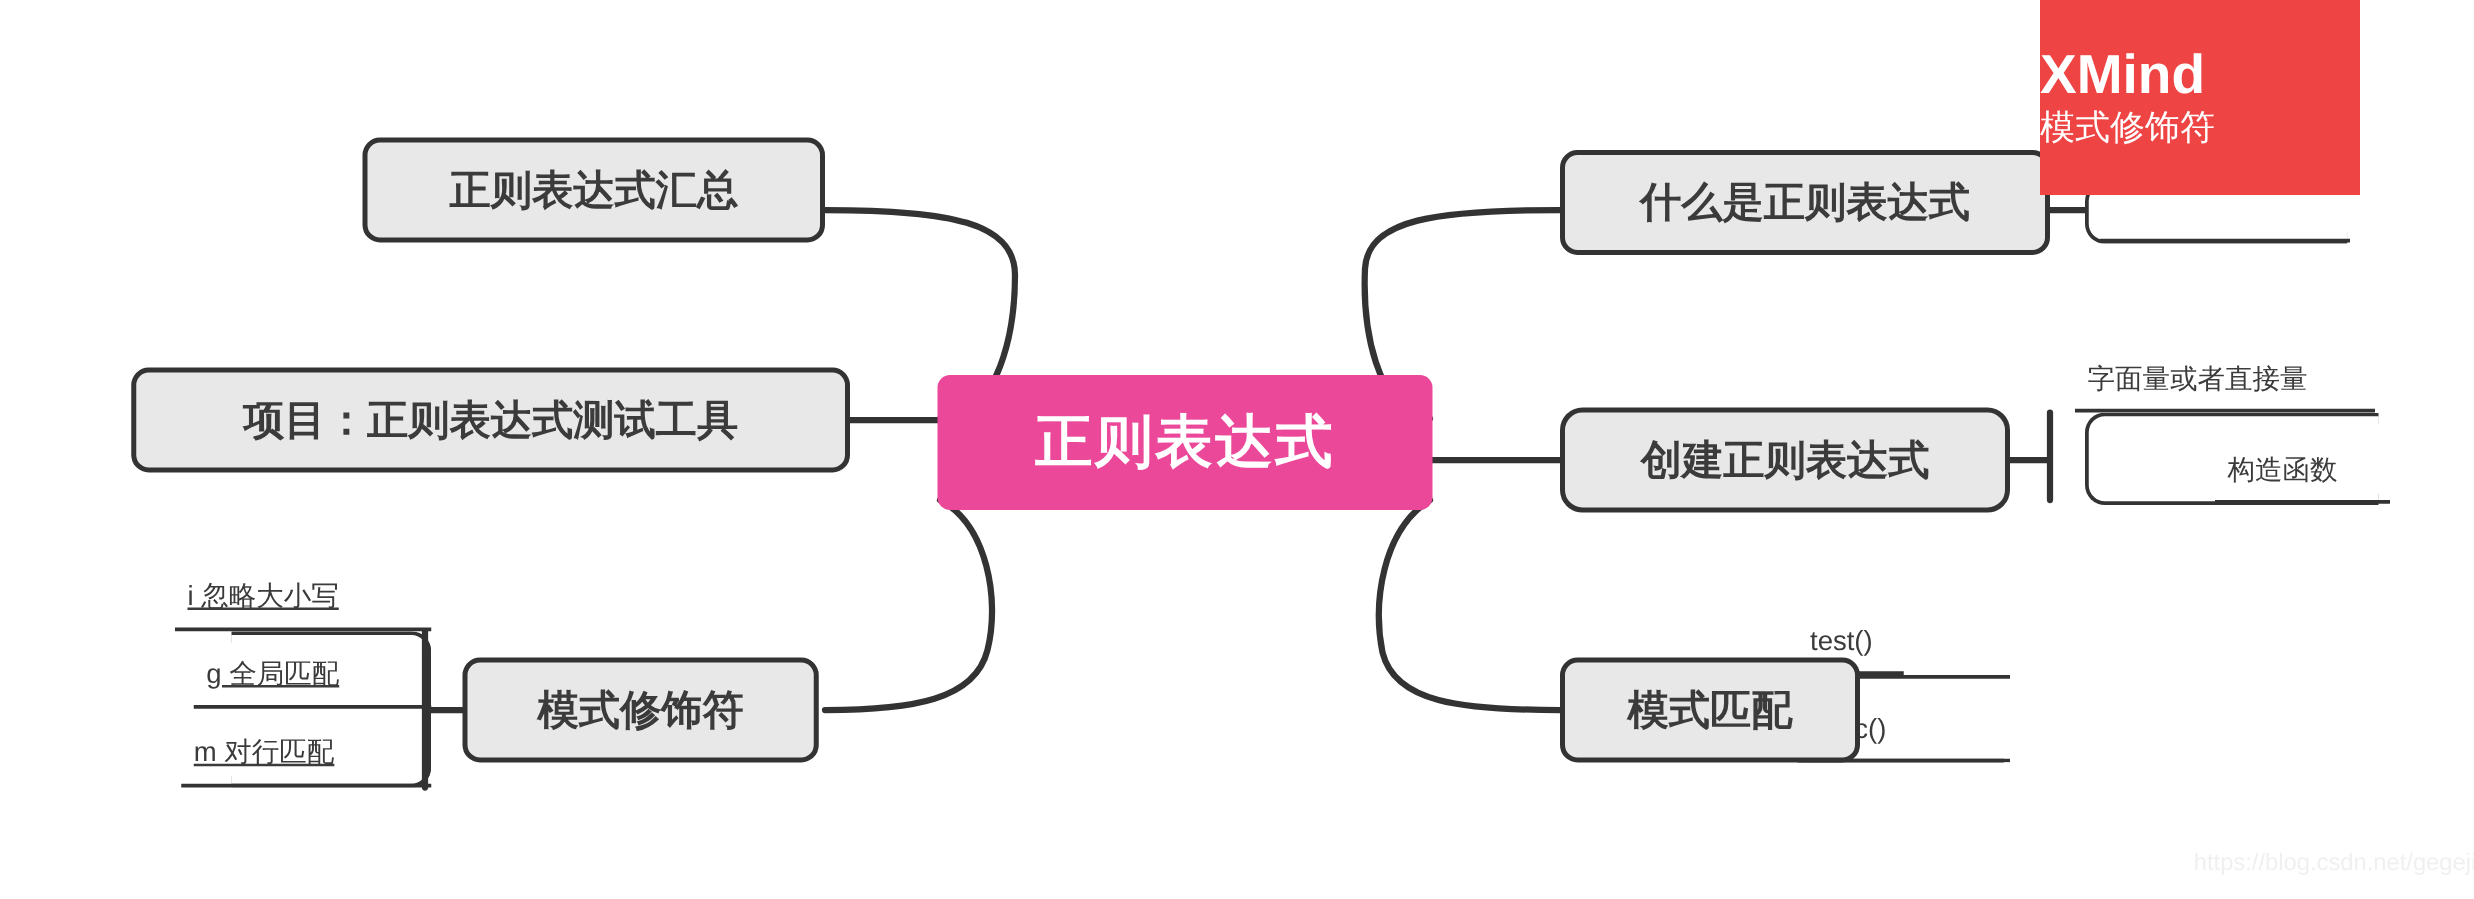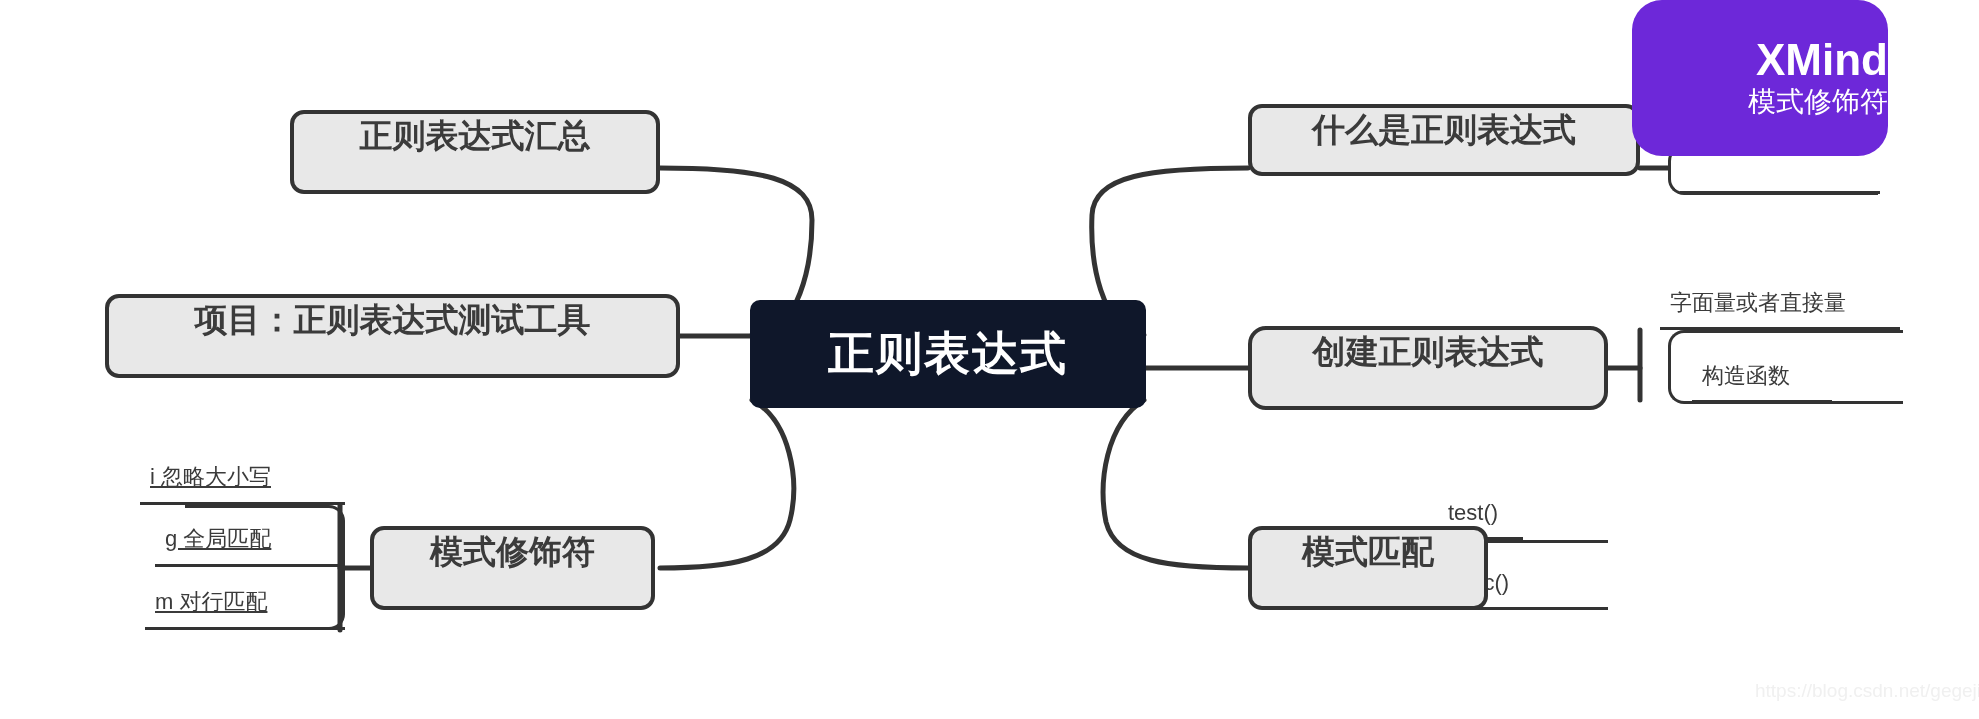--- a/index.html
+++ b/index.html
@@ -25,34 +25,34 @@
     height: 719px;
     pointer-events: none;
   }
 
   
   .central {
     position: absolute;
     display: flex;
     align-items: center;
     justify-content: center;
-    background: #0f172a;
+    background: #ec4899;
     border-radius: 10px;
     color: #ffffff;
     font-size: 46px;
     font-weight: bold;
     letter-spacing: 2px;
     z-index: 5;
   }
 
   
   .topic {
     position: absolute;
     display: flex;
-    align-items: flex-start;
+    align-items: center;
     justify-content: center;
     background: #e8e8e8;
     border: 4px solid #333333;
     border-radius: 14px;
     color: #3b3b3b;
     font-size: 33px;
     font-weight: bold;
     box-sizing: border-box;
     z-index: 4;
   }
@@ -101,27 +101,26 @@
     border-top: 3px solid #333333;
     border-bottom: 3px solid #333333;
     border-left: none;
     border-top-right-radius: 16px;
     border-bottom-right-radius: 16px;
   }
 
   
   .xmind-badge {
     position: absolute;
-    background: #6d28d9;
+    background: #ef4444;
     display: flex;
     flex-direction: column;
-    align-items: flex-end;
+    align-items: flex-start;
     justify-content: center;
     z-index: 20;
-    border-radius: 30px;
   }
   .xmind-badge .xm-word {
     color: #ffffff;
     font-size: 44px;
     font-weight: bold;
     letter-spacing: 0px;
     line-height: 1.05;
   }
   .xmind-badge .xm-sub {
     color: #ffffff;
@@ -196,40 +195,40 @@
   </div>
 
   <div class="subtopic sub-left" style="left:155px; top:517px; width:190px; height:50px;">
     <span class="sub-label">g 全局匹配</span>
   </div>
 
   <div class="subtopic sub-left" style="left:145px; top:580px; width:200px; height:50px;">
     <span class="sub-label">m 对行匹配</span>
   </div>
 
-  <div class="topic" style="left:1248px; top:104px; width:392px; height:72px;">
+  <div class="topic" style="left:1248px; top:120px; width:392px; height:84px;">
     <span>什么是正则表达式</span>
   </div>
 
   <div class="cap cap-right" style="left:1668px; top:145px; width:210px; height:50px;"></div>
   <div class="subtopic sub-right" style="left:1680px; top:148px; width:200px; height:46px;">
     <span class="sub-label"></span>
   </div>
 
   <div class="topic" style="left:1248px; top:326px; width:360px; height:84px;border-radius:18px;">
     <span>创建正则表达式</span>
   </div>
 
   <div class="cap cap-right" style="left:1668px; top:330px; width:235px; height:74px;"></div>
 
   <div class="subtopic sub-right" style="left:1660px; top:282px; width:240px; height:48px;">
     <span class="sub-label">字面量或者直接量</span>
   </div>
 
-  <div class="subtopic sub-right" style="left:1692px; top:355px; width:140px; height:48px;">
+  <div class="subtopic sub-right" style="left:1772px; top:355px; width:140px; height:48px;">
     <span class="sub-label">构造函数</span>
   </div>
 
   <div class="topic" style="left:1248px; top:526px; width:240px; height:84px;">
     <span>模式匹配</span>
   </div>
 
   <div class="cap cap-right" style="left:1428px; top:540px; width:180px; height:70px;"></div>
 
   <div class="subtopic sub-right" style="left:1438px; top:493px; width:85px; height:47px;">

